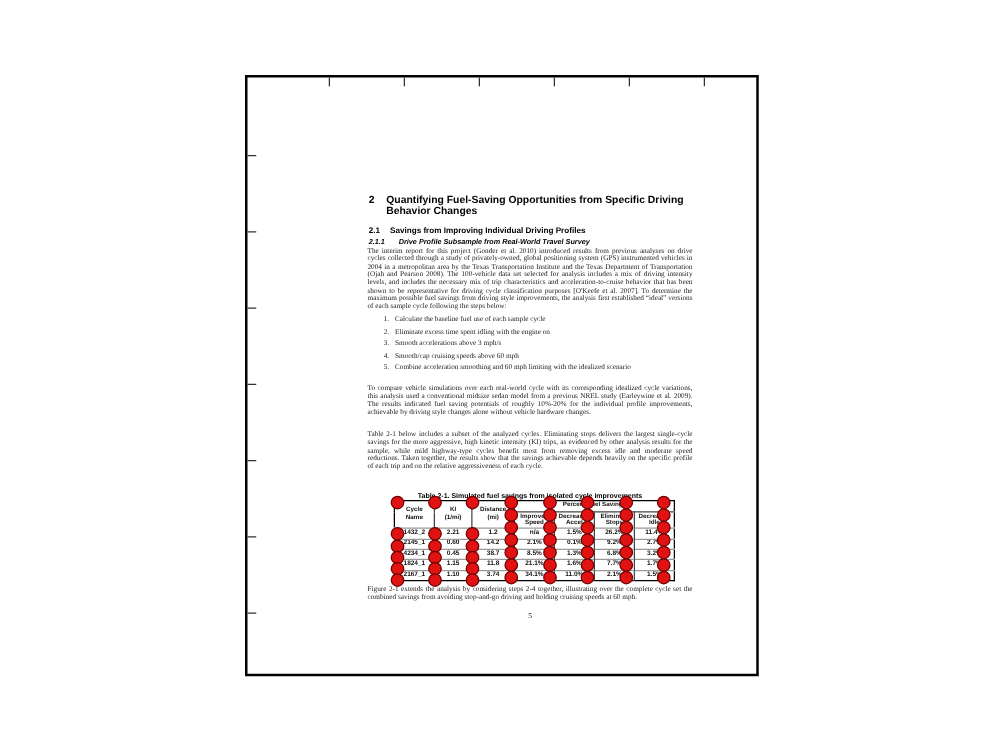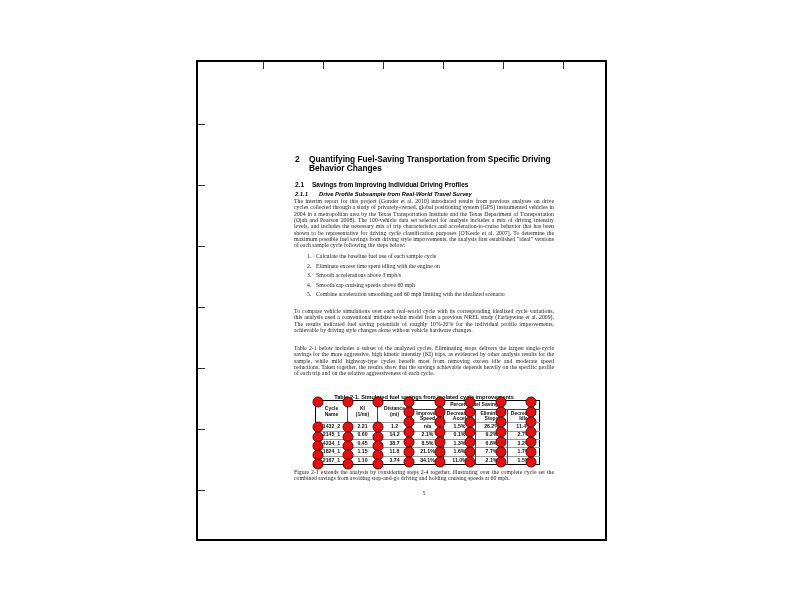--- a/index.html
+++ b/index.html
@@ -91,21 +91,21 @@
         <div class="tick-left" style="top: 123px;"></div>
         <div class="tick-left" style="top: 184px;"></div>
         <div class="tick-left" style="top: 245px;"></div>
         <div class="tick-left" style="top: 306px;"></div>
         <div class="tick-left" style="top: 367px;"></div>
         <div class="tick-left" style="top: 428px;"></div>
       </div>
 
     <div class="h1">
       <span class="num">2</span>
-      <span>Quantifying Fuel-Saving Transportation from Specific Driving Behavior Changes</span>
+      <span>Quantifying Fuel-Saving Opportunities from Specific Driving Behavior Changes</span>
     </div>
 
     <div class="h2">
       <span class="num">2.1</span>
       <span>Savings from Improving Individual Driving Profiles</span>
     </div>
 
     <div class="h3">
       <span class="num">2.1.1</span>
       <span>Drive Profile Subsample from Real-World Travel Survey</span>

